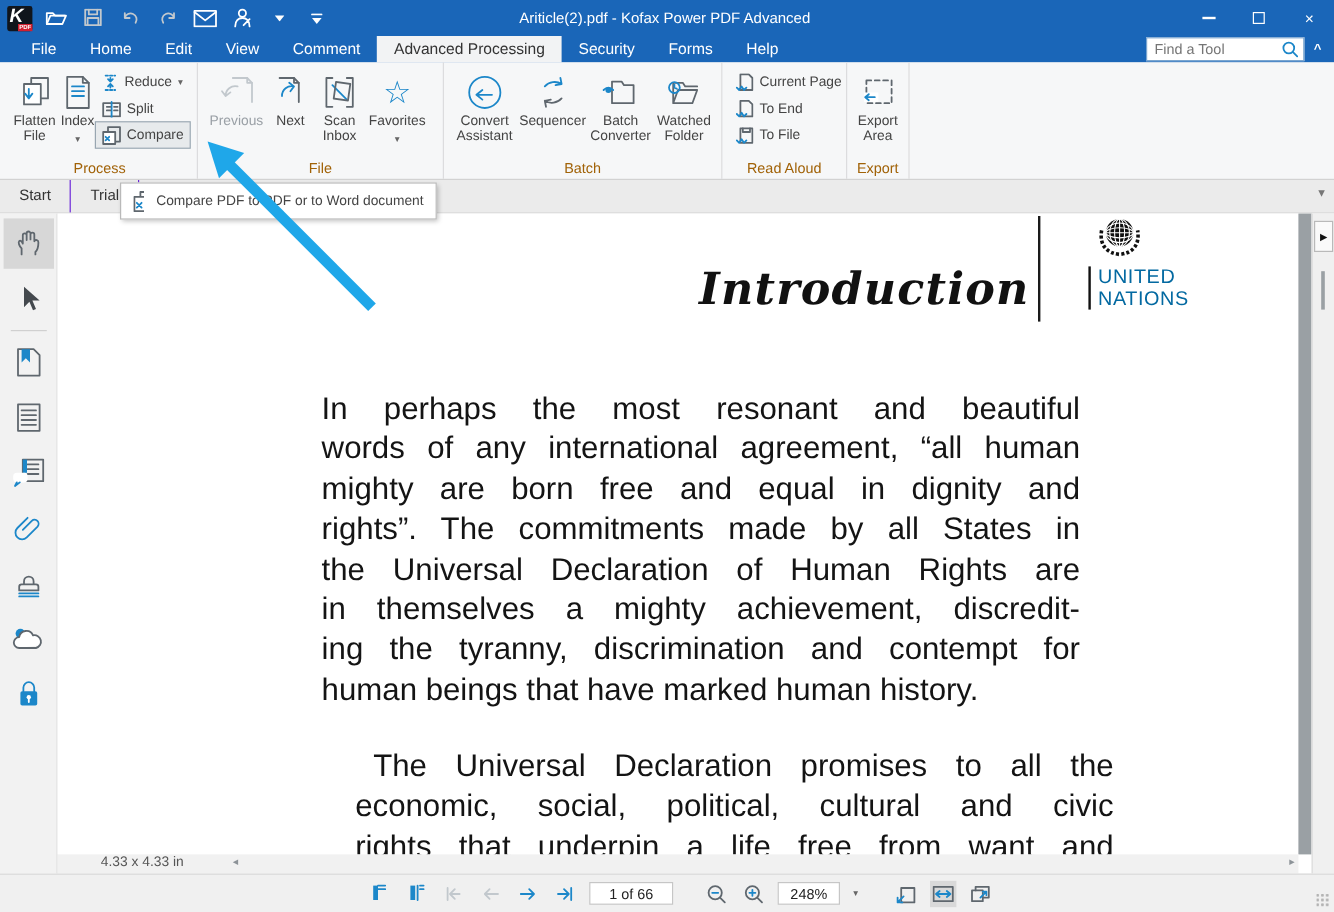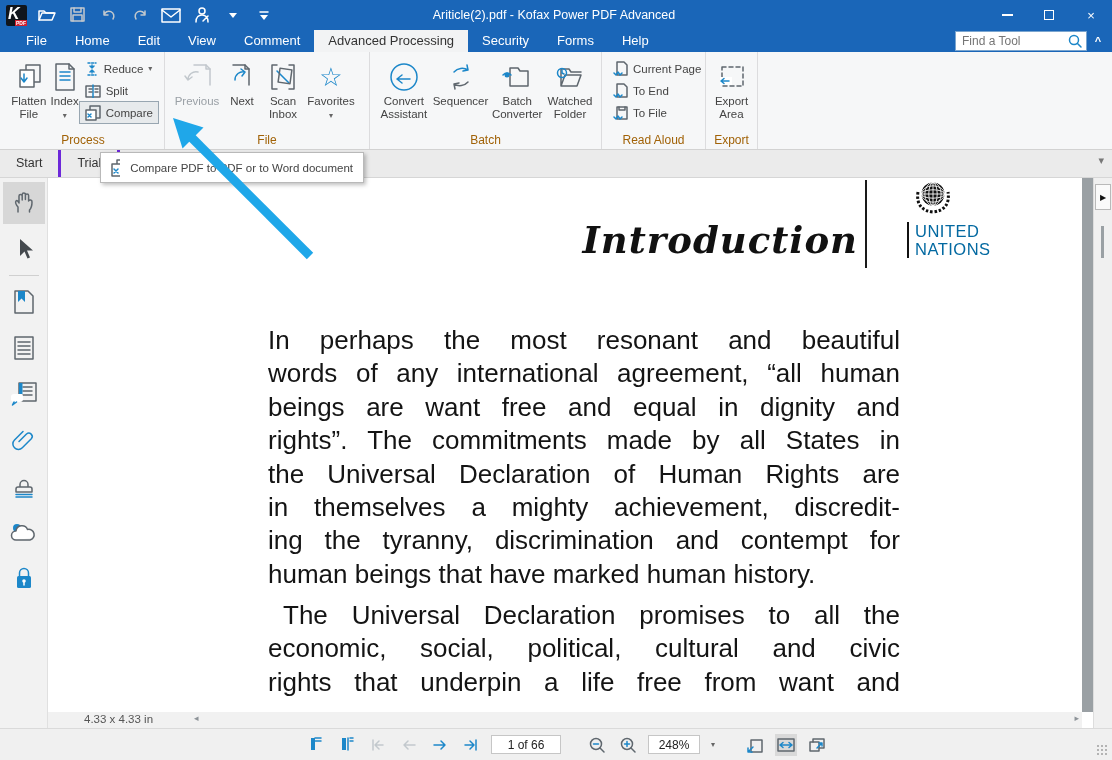--- a/index.html
+++ b/index.html
@@ -46,37 +46,37 @@
   svg.ic .fb { fill:#1c87c9; stroke:none; }
   svg.ic .fg { fill:#44494e; stroke:none; }
   svg.ic .sd { stroke:#c2c8cd; }
   svg.ic .fw { fill:#fff; stroke:none; }
   svg.ic .sw { stroke:#fff; }
   svg.ic text { stroke:none; }
   .star { color:#1c87c9; font-size:26px; line-height:26px; }
 
   
   .docstrip { position:absolute; left:0; top:150px; width:1112px; height:28px; background:#ebebeb; border-bottom:1px solid #d6d6d6; display:flex; }
-  .dtab { padding:0 16px; line-height:26px; font-size:12.5px; color:#333; border-right:3px solid #6d28d9; }
+  .dtab { padding:0 16px; line-height:26px; font-size:12.5px; color:#333; border-right:1px solid #6d28d9; }
   .dstrip-chev { position:absolute; right:8px; top:4px; color:#777; font-size:11px; }
 
   
   .workspace { position:absolute; left:0; top:178px; width:1112px; height:550px; background:#fff; }
   .sidebar { position:absolute; left:0; top:0; width:48px; height:550px; background:#f2f2f2; border-right:1px solid #e0e0e0; display:flex; flex-direction:column; align-items:center; padding-top:2px; }
   .side-item { width:42px; height:42px; display:flex; align-items:center; justify-content:center; margin:2px 0; }
   .side-item.selected { background:#d7d7d7; }
   .side-div { width:30px; height:1px; background:#d0d0d0; margin:3px 0; }
 
   .docarea { position:absolute; left:48px; top:0; width:1034px; height:534px; background:#fff; overflow:hidden; }
   .pagehead-rule { position:absolute; left:817px; top:2px; width:0; height:88px; border-left:2px solid #1a1a1a; }
   .doc-heading { position:absolute; left:480px; top:40px; width:330px; text-align:right; font-family:"DejaVu Serif", serif; font-style:italic; font-weight:bold; font-size:37px; color:#111; letter-spacing:1px; }
   .unlogo { position:absolute; left:860px; top:0px; }
   .unname { position:absolute; left:859px; top:44px; border-left:2px solid #111; padding-left:6px; font-size:16.5px; line-height:18px; color:#0369a1; letter-spacing:0.5px; }
   .bodytext { position:absolute; left:220px; width:632px; font-size:26px; line-height:33.4px; color:#141414; }
-  .p1 { top:146px; } .p2 { top:421px; }
+  .p1 { top:146px; } .p2 { top:444px;margin-left:28px; }
   .docline { text-align:justify; text-align-last:justify; white-space:normal; }
   .docline.end { text-align-last:left; }
   .docline.indent { padding-left:15px; }
 
   .vscroll { position:absolute; left:1082px; top:0; width:11px; height:534px; background:#9aa0a4; }
   .rightpanel { position:absolute; left:1093px; top:0; width:19px; height:550px; background:#f0f0f0; border-left:1px solid #ddd; }
   .rp-btn { position:absolute; left:1px; top:6px; width:16px; height:26px; background:#fafafa; border:1px solid #b9b9b9; display:flex; align-items:center; justify-content:center; font-size:8px; color:#111; }
   .rp-handle { position:absolute; left:7px; top:48px; width:3px; height:32px; background:#9aa0a4; }
 
   .hscroll { position:absolute; left:48px; top:534px; width:1034px; height:16px; background:#f1f1f1; }
@@ -458,21 +458,21 @@
             </g>
           </svg>
       </div>
       <div class="unname">
         <div>UNITED</div>
         <div>NATIONS</div>
       </div>
       <div class="bodytext p1">
         <div class="docline">In perhaps the most resonant and beautiful</div>
         <div class="docline">words of any international agreement, “all human</div>
-        <div class="docline">beings are want free and equal in dignity and</div>
+        <div class="docline">mighty are born free and equal in dignity and</div>
         <div class="docline">rights”. The commitments made by all States in</div>
         <div class="docline">the Universal Declaration of Human Rights are</div>
         <div class="docline">in themselves a mighty achievement, discredit-</div>
         <div class="docline">ing the tyranny, discrimination and contempt for</div>
         <div class="docline end">human beings that have marked human history.</div>
       </div>
       <div class="bodytext p2">
         <div class="docline indent">The Universal Declaration promises to all the</div>
         <div class="docline">economic, social, political, cultural and civic</div>
         <div class="docline">rights that underpin a life free from want and</div>

